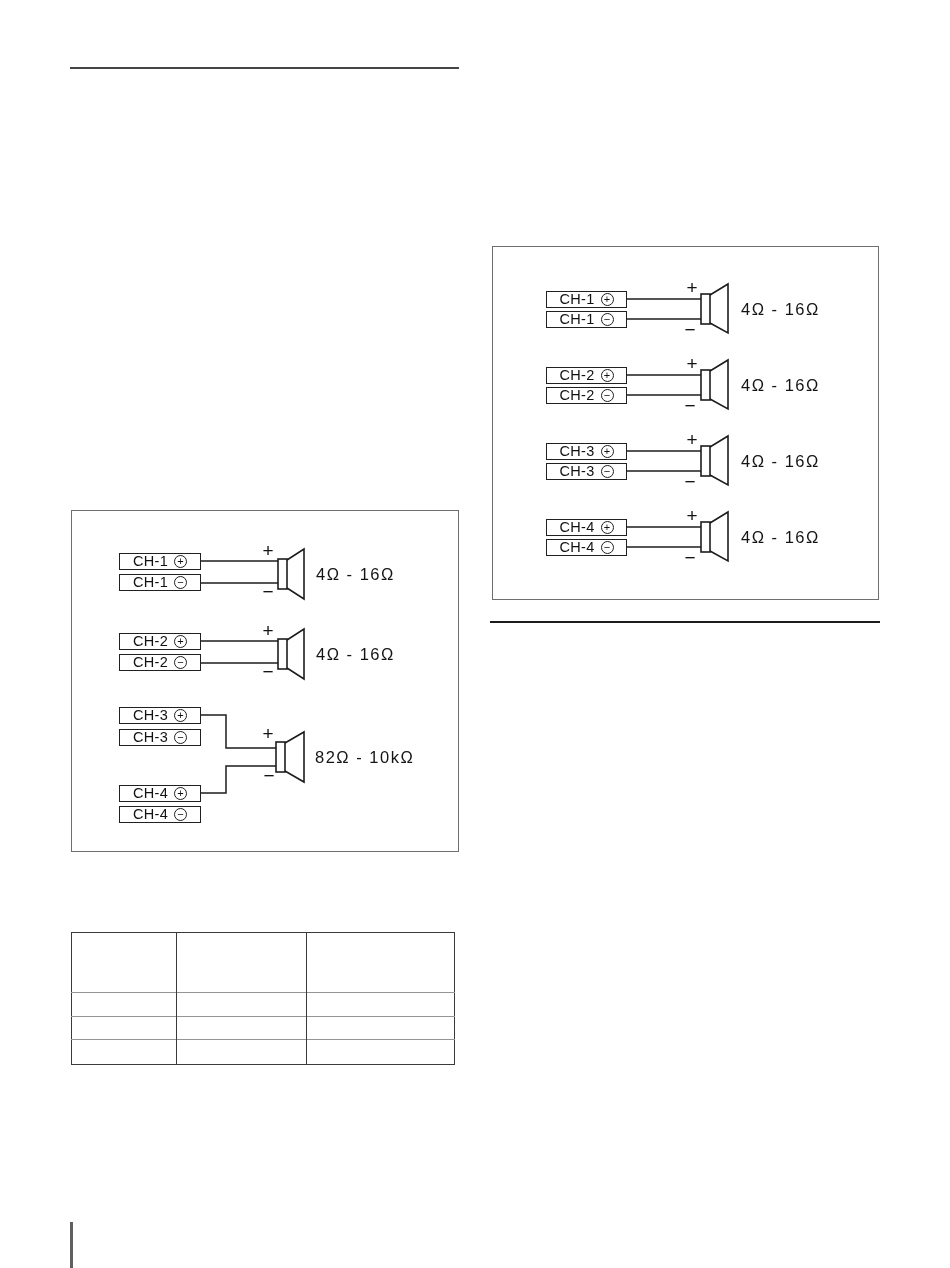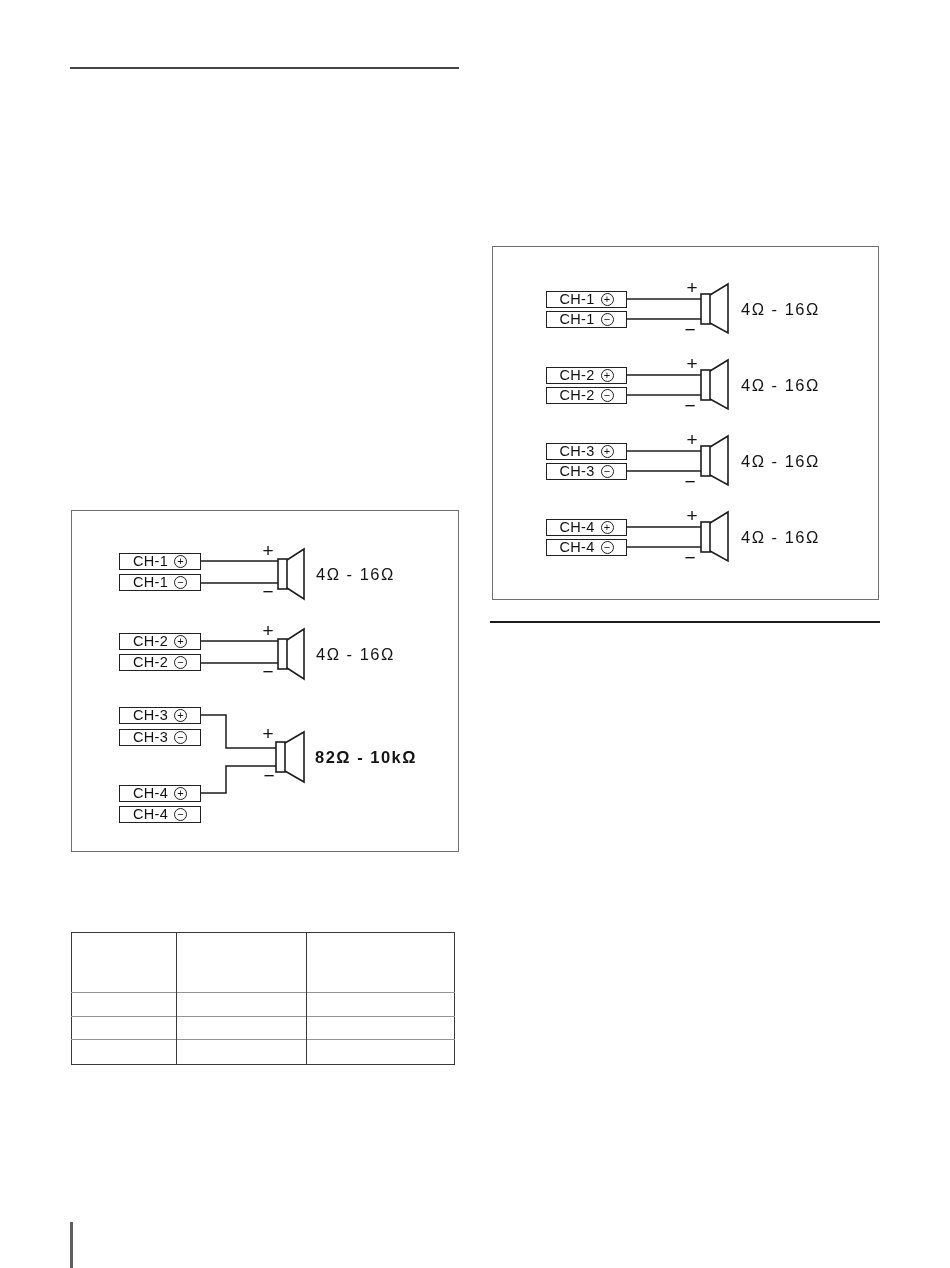--- a/index.html
+++ b/index.html
@@ -237,21 +237,21 @@
         </span>
     </div>
     <div class="term" style="left:47px; top:295px;">
       <span class="tl">CH-4</span>
       <span class="circ">
           <i>−</i>
         </span>
     </div>
     <div class="pm" style="left:187px; top:214px;">+</div>
     <div class="pm" style="left:188px; top:256px;">−</div>
-    <div class="imp" style="left:243px; top:236px;font-weight:bold;">82Ω - 10kΩ</div>
+    <div class="imp" style="left:243px; top:236px;">82Ω - 10kΩ</div>
   </div>
 
   <table class="spec-table">
     <colgroup>
       <col style="width:105px">
         <col style="width:130px">
         <col style="width:148px">
     </colgroup>
     <tbody>
       <tr style="height:60px">

